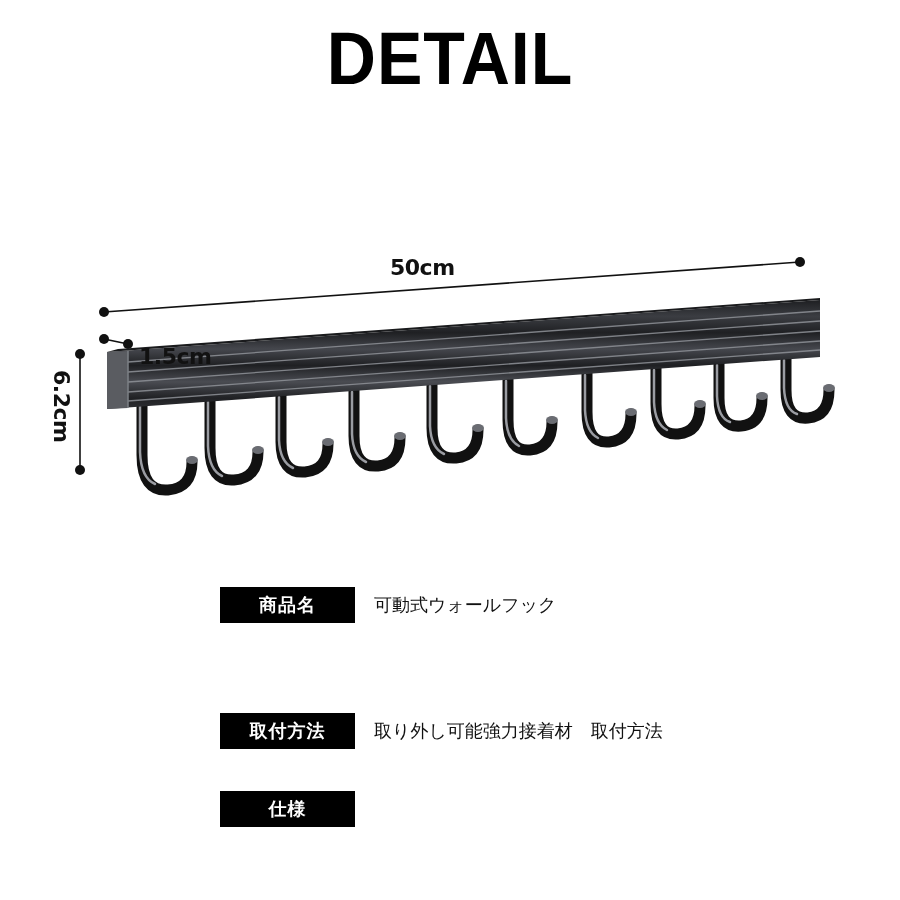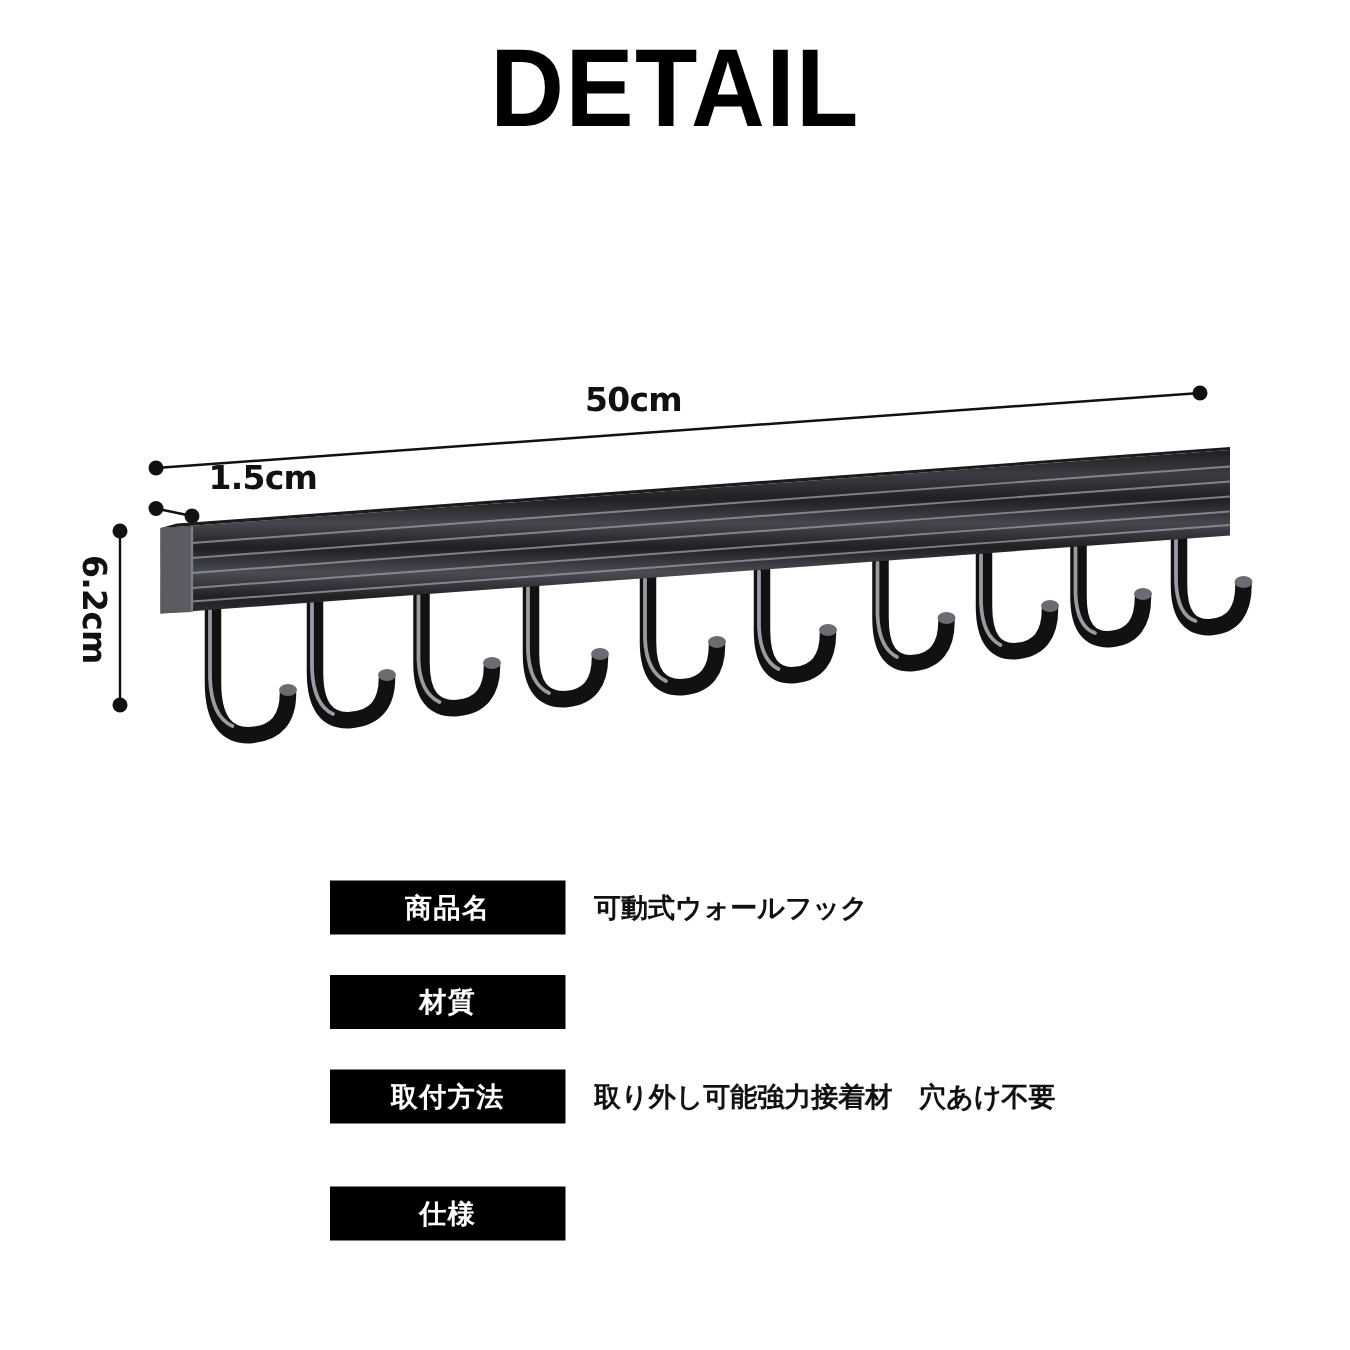--- a/index.html
+++ b/index.html
@@ -5,29 +5,29 @@
   html, body { margin: 0; padding: 0; background: #ffffff; }
   body { width: 900px; height: 900px; position: relative; overflow: hidden;
          font-family: "DejaVu Sans", "Liberation Sans", sans-serif; color: #000; }
   .title { position: absolute; left: 0; top: 14px; width: 900px; text-align: center;
            font-family: "Liberation Sans", "DejaVu Sans", sans-serif; font-weight: 700;
            font-size: 74px; letter-spacing: 1px; line-height: 90px; transform: scaleX(0.92); }
   .product-svg { position: absolute; left: 0; top: 0; width: 900px; height: 560px; }
   .dim-label { position: absolute; font-family: "DejaVu Sans", sans-serif; font-weight: 700;
                font-size: 22px; letter-spacing: -0.5px; color: #111; }
   .dim-width { left: 390px; top: 255px; }
-  .dim-depth { left: 139px; top: 307px; }
+  .dim-depth { left: 139px; top: 344px; }
   .dim-height { left: 44px; top: 370px; transform-origin: left top; transform: rotate(90deg) translate(0,-30px);
                 width: 90px; }
   .spec-table { position: absolute; left: 220px; top: 587px; width: 600px; }
   .spec-row { position: absolute; left: 0; height: 36px; display: flex; align-items: center; width: 600px; }
-  .spec-label { width: 157px; height: 36px; background: #000; color: #fff; display: flex;
+  .spec-label { width: 135px; height: 36px; background: #000; color: #fff; display: flex;
                 align-items: center; justify-content: center; font-weight: 700; font-size: 18px;
                 letter-spacing: 1px; box-sizing: border-box; }
-  .spec-value { margin-left: 19px; font-weight: 700; font-size: 18px; color: #111; white-space: pre; text-align: right; }
+  .spec-value { margin-left: 19px; font-weight: 400; font-size: 18px; color: #111; white-space: pre; text-align: right; }
 </style>
 </head>
 <body>
 
 <div class="title">DETAIL</div>
 
 <svg class="product-svg" viewBox="0 0 900 560" xmlns="http://www.w3.org/2000/svg">
   <defs>
     <linearGradient id="railGrad" x1="0" y1="0" x2="0" y2="1">
       <stop offset="0" stop-color="#1e1f22"></stop>
@@ -134,22 +134,21 @@
 <div class="dim-label dim-width">50cm</div>
 <div class="dim-label dim-depth">1.5cm</div>
 <div class="dim-label dim-height">6.2cm</div>
 
 <div class="spec-table">
   <div class="spec-row" style="top:0px;">
     <div class="spec-label">商品名</div>
     <div class="spec-value">可動式ウォールフック</div>
   </div>
   <div class="spec-row" style="top:63px;">
-    <div class="spec-label">材質</div>
   </div>
   <div class="spec-row" style="top:126px;">
     <div class="spec-label">取付方法</div>
-    <div class="spec-value">取り外し可能強力接着材　穴あけ不要</div>
+    <div class="spec-value">取り外し可能強力接着材　取付方法</div>
   </div>
   <div class="spec-row" style="top:204px;">
     <div class="spec-label">仕様</div>
   </div>
 </div>
 
 </body></html>

